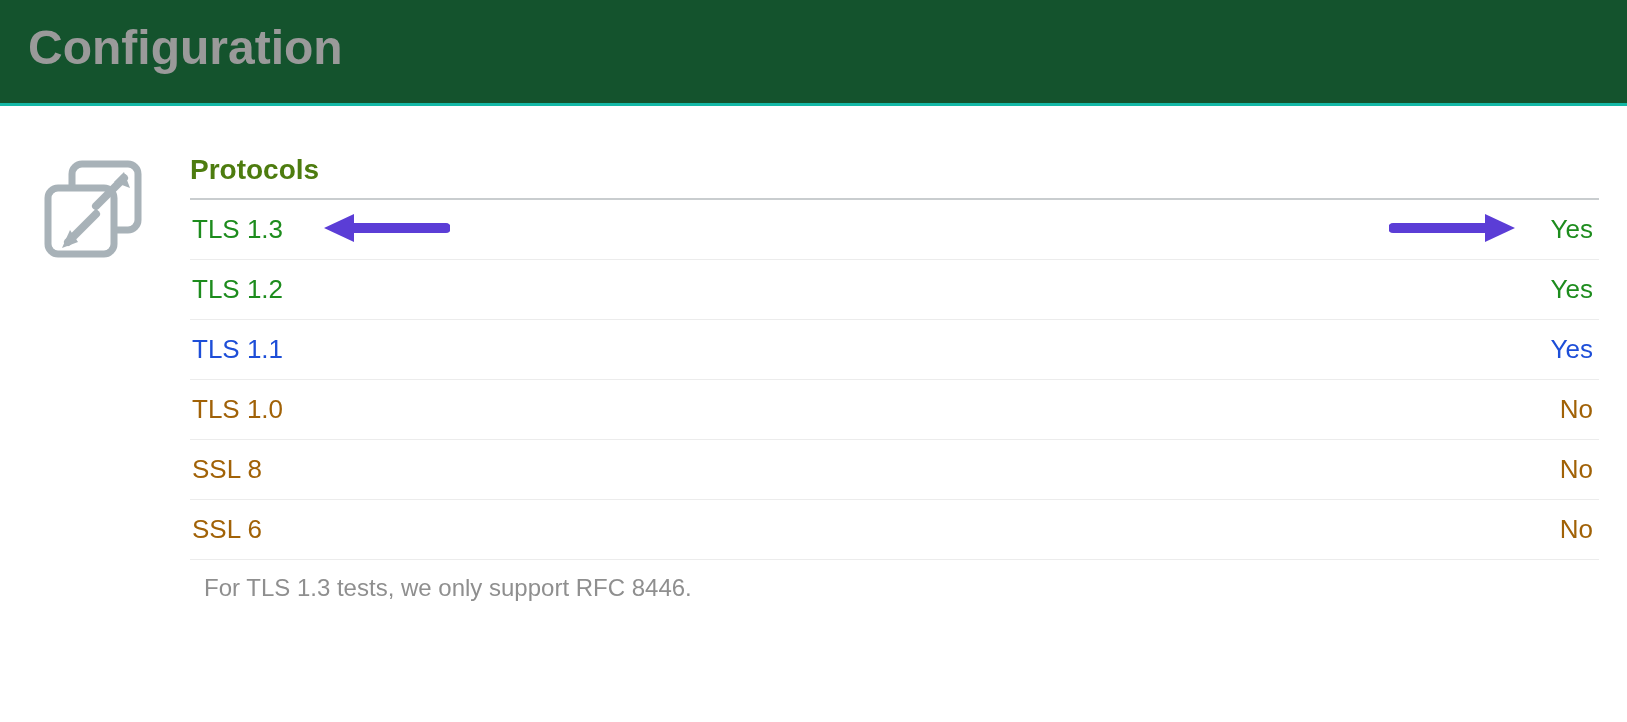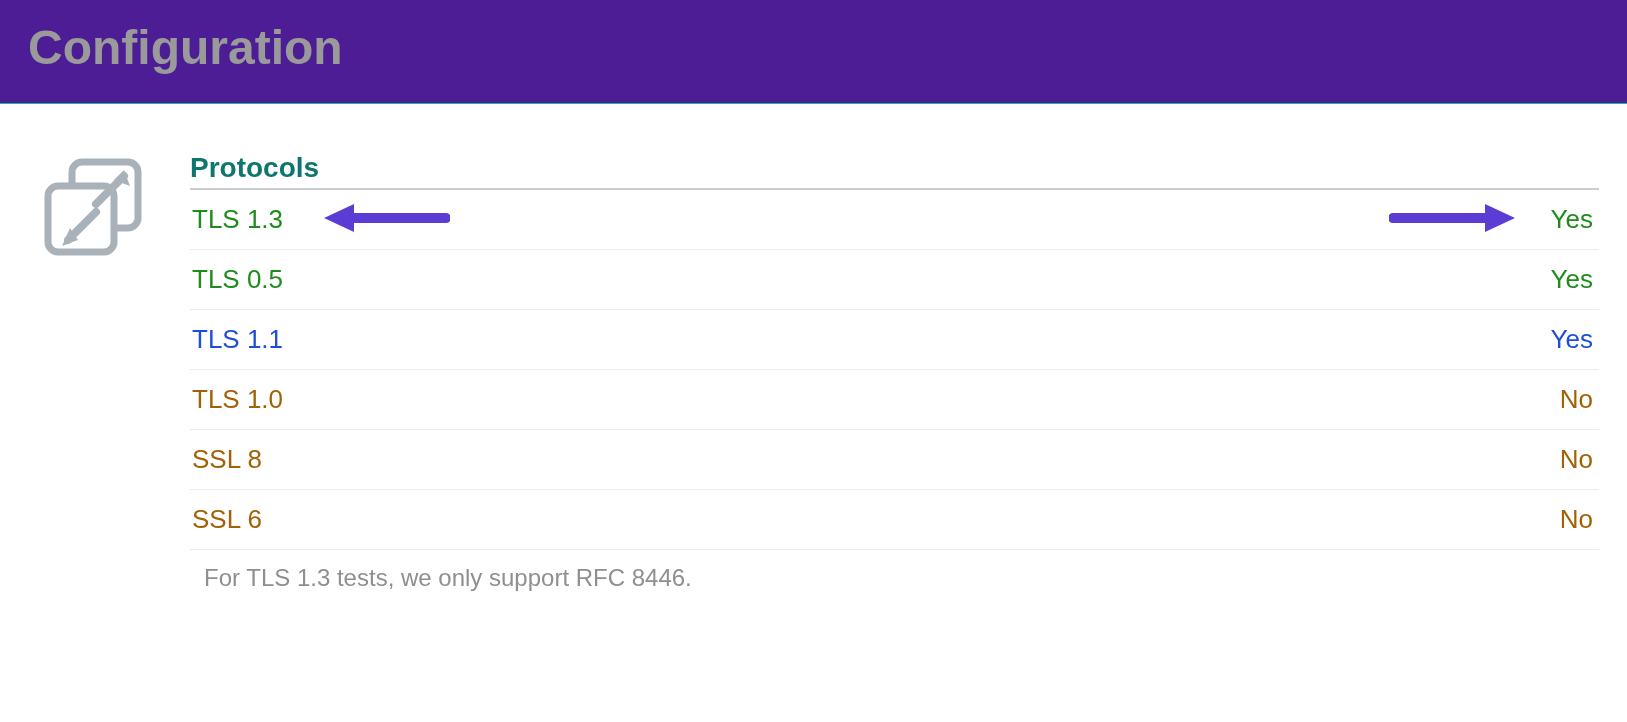--- a/index.html
+++ b/index.html
@@ -4,22 +4,22 @@
 <style>
   * { box-sizing: border-box; }
   html, body {
     margin: 0;
     padding: 0;
     font-family: Arial, Helvetica, sans-serif;
     background: #ffffff;
     width: 1627px;
   }
   .header-bar {
-    background: #4c1d95;
-    border-bottom: 1px solid #14b8a6;
+    background: #14532d;
+    border-bottom: 3px solid #14b8a6;
     padding: 20px 28px 28px 28px;
   }
   .header-title {
     font-size: 48px;
     font-weight: 700;
     color: #9a9a9a;
     margin: 0;
   }
   .content-area {
     display: flex;
@@ -32,24 +32,24 @@
     padding-top: 4px;
   }
   .swap-icon {
     display: block;
   }
   .table-col {
     flex: 1 1 auto;
     min-width: 0;
   }
   .section-title {
-    color: #0f766e;
+    color: #4d7c0f;
     font-size: 28px;
     font-weight: 700;
-    margin: 0 0 0 0;
+    margin: 0 0 8px 0;
     padding-bottom: 4px;
   }
   .proto-table {
     border-top: 2px solid #c9cdcf;
   }
   .proto-row {
     display: flex;
     align-items: center;
     justify-content: space-between;
     padding: 14px 6px 14px 2px;
@@ -116,21 +116,21 @@
           <line x1="28" y1="19" x2="126" y2="19" stroke="#5b3dd6" stroke-width="10" stroke-linecap="round"></line>
           <polygon points="4,19 34,5 34,33" fill="#5b3dd6"></polygon>
         </svg>
         <svg class="arrow arrow-right" width="130" height="38" viewBox="0 0 130 38">
           <line x1="4" y1="19" x2="102" y2="19" stroke="#5b3dd6" stroke-width="10" stroke-linecap="round"></line>
           <polygon points="126,19 96,5 96,33" fill="#5b3dd6"></polygon>
         </svg>
       </div>
 
       <div class="proto-row">
-        <span class="proto-name c-green">TLS 0.5</span>
+        <span class="proto-name c-green">TLS 1.2</span>
         <span class="proto-val  c-green">Yes</span>
       </div>
 
       <div class="proto-row">
         <span class="proto-name c-orange">TLS 1.1</span>
         <span class="proto-val  c-orange">Yes</span>
       </div>
 
       <div class="proto-row">
         <span class="proto-name c-black">TLS 1.0</span>

